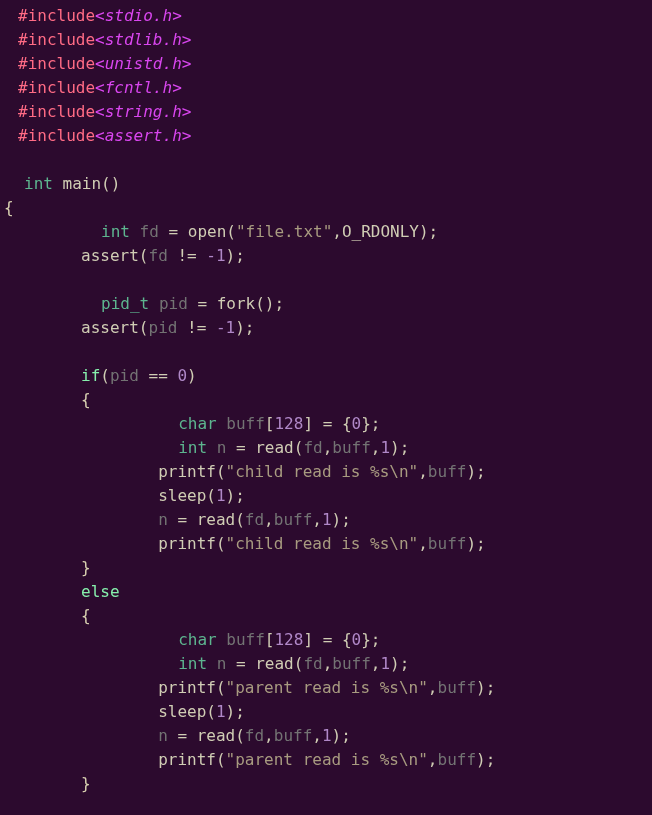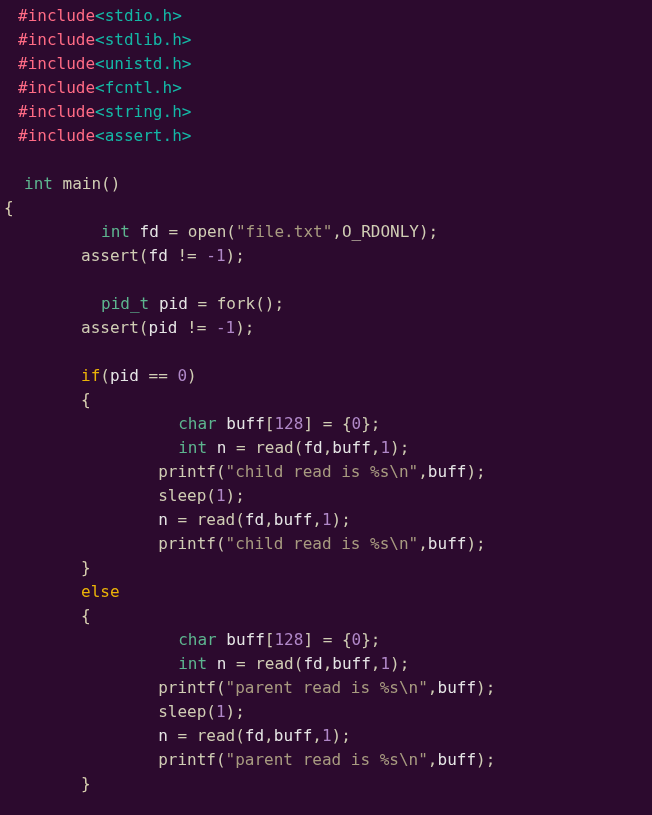--- a/index.html
+++ b/index.html
@@ -12,25 +12,25 @@
     width: 652px;
     height: 815px;
     overflow: hidden;
   }
   pre {
     margin: 0;
     padding: 4px 4px;
     white-space: pre;
   }
   .pp   { color: #ff6b85; margin-left: 14px; }  
-  .hdr  { color: #14b8a6; }  
-  .kw   { color: #eab308; }  
+  .hdr  { color: #d946ef; font-style: italic; }  
+  .kw   { color: #86efac; }  
   .ty   { color: #5db58f; margin-left: 20px; }  
   .fn   { color: #d0cdb4; }  
-  .id   { color: #e5e5e5; }  
+  .id   { color: #737373; }  
   .str  { color: #a89b80; }  
   .num  { color: #b088c8; }  
   .op   { color: #d0cdb4; }  
   .br   { color: #d8d0b0; }  
   .const{ color: #d0cdb4; }  
   .line { min-height: 1.5em; }
 </style>
 </head>
 <body>
 

